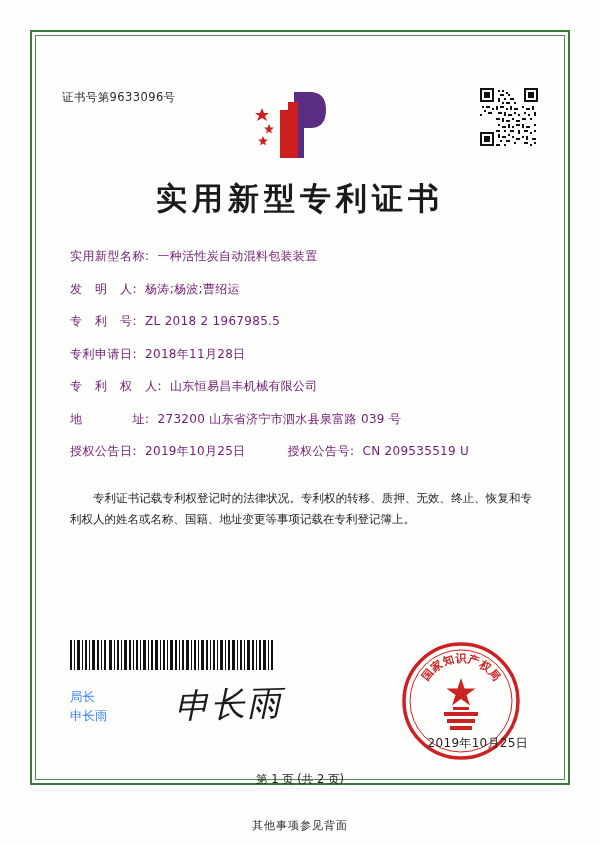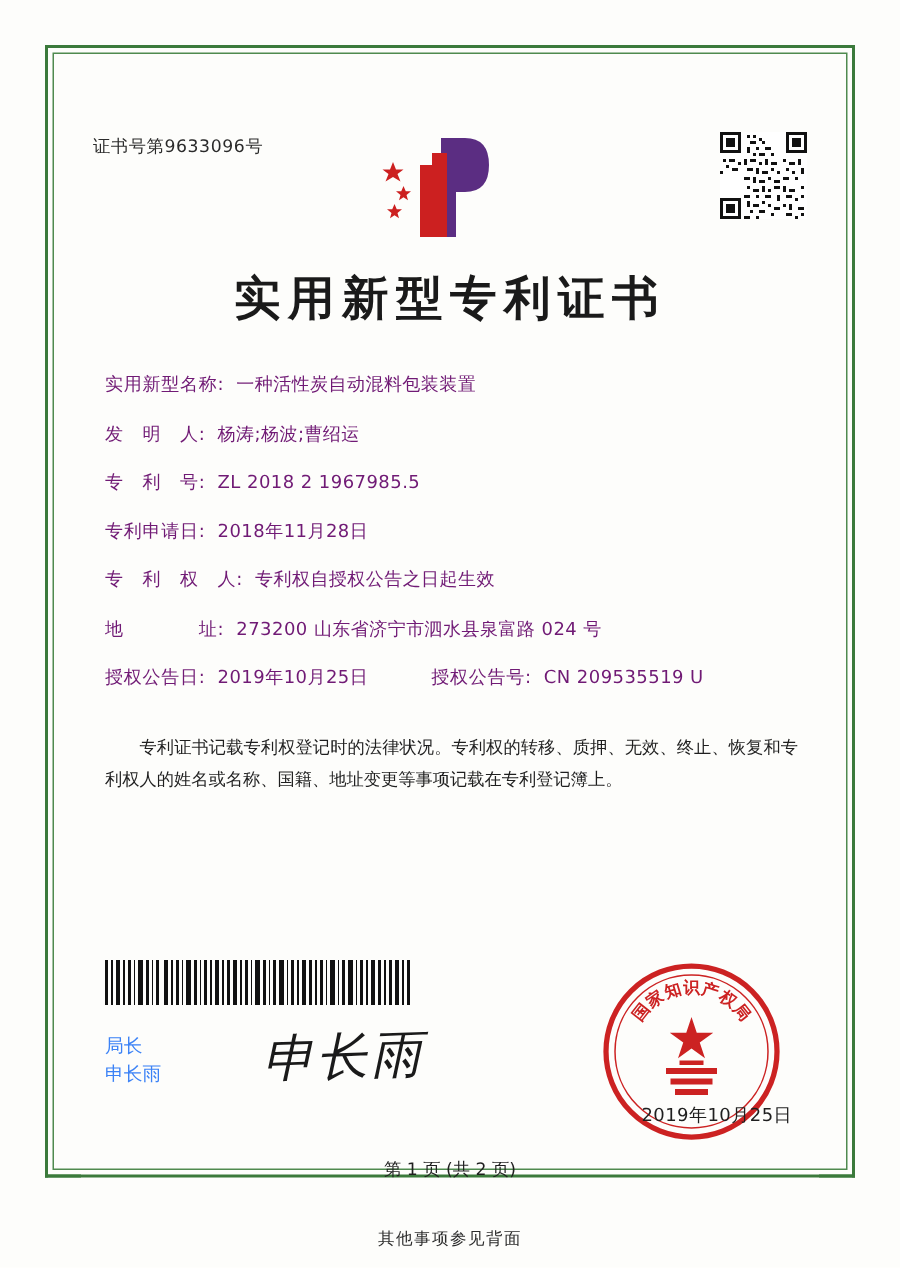--- a/index.html
+++ b/index.html
@@ -339,25 +339,25 @@
     <div class="field-row">
       <span class="field-label">专　利　号:</span>
       <span class="field-value">ZL 2018 2 1967985.5</span>
     </div>
     <div class="field-row">
       <span class="field-label">专利申请日:</span>
       <span class="field-value">2018年11月28日</span>
     </div>
     <div class="field-row">
       <span class="field-label">专　利　权　人:</span>
-      <span class="field-value">专利权自授权公告之日起生效</span>
+      <span class="field-value">山东恒易昌丰机械有限公司</span>
     </div>
     <div class="field-row">
       <span class="field-label">地　　　　址:</span>
-      <span class="field-value">273200 山东省济宁市泗水县泉富路 024 号</span>
+      <span class="field-value">273200 山东省济宁市泗水县泉富路 039 号</span>
     </div>
     <div class="field-row dual">
       <span class="field-label">授权公告日:</span>
       <span class="field-value">2019年10月25日</span>
       <span class="second-label">授权公告号:</span>
       <span class="field-value">CN 209535519 U</span>
     </div>
   </div>
 
   <div class="paragraphs">

